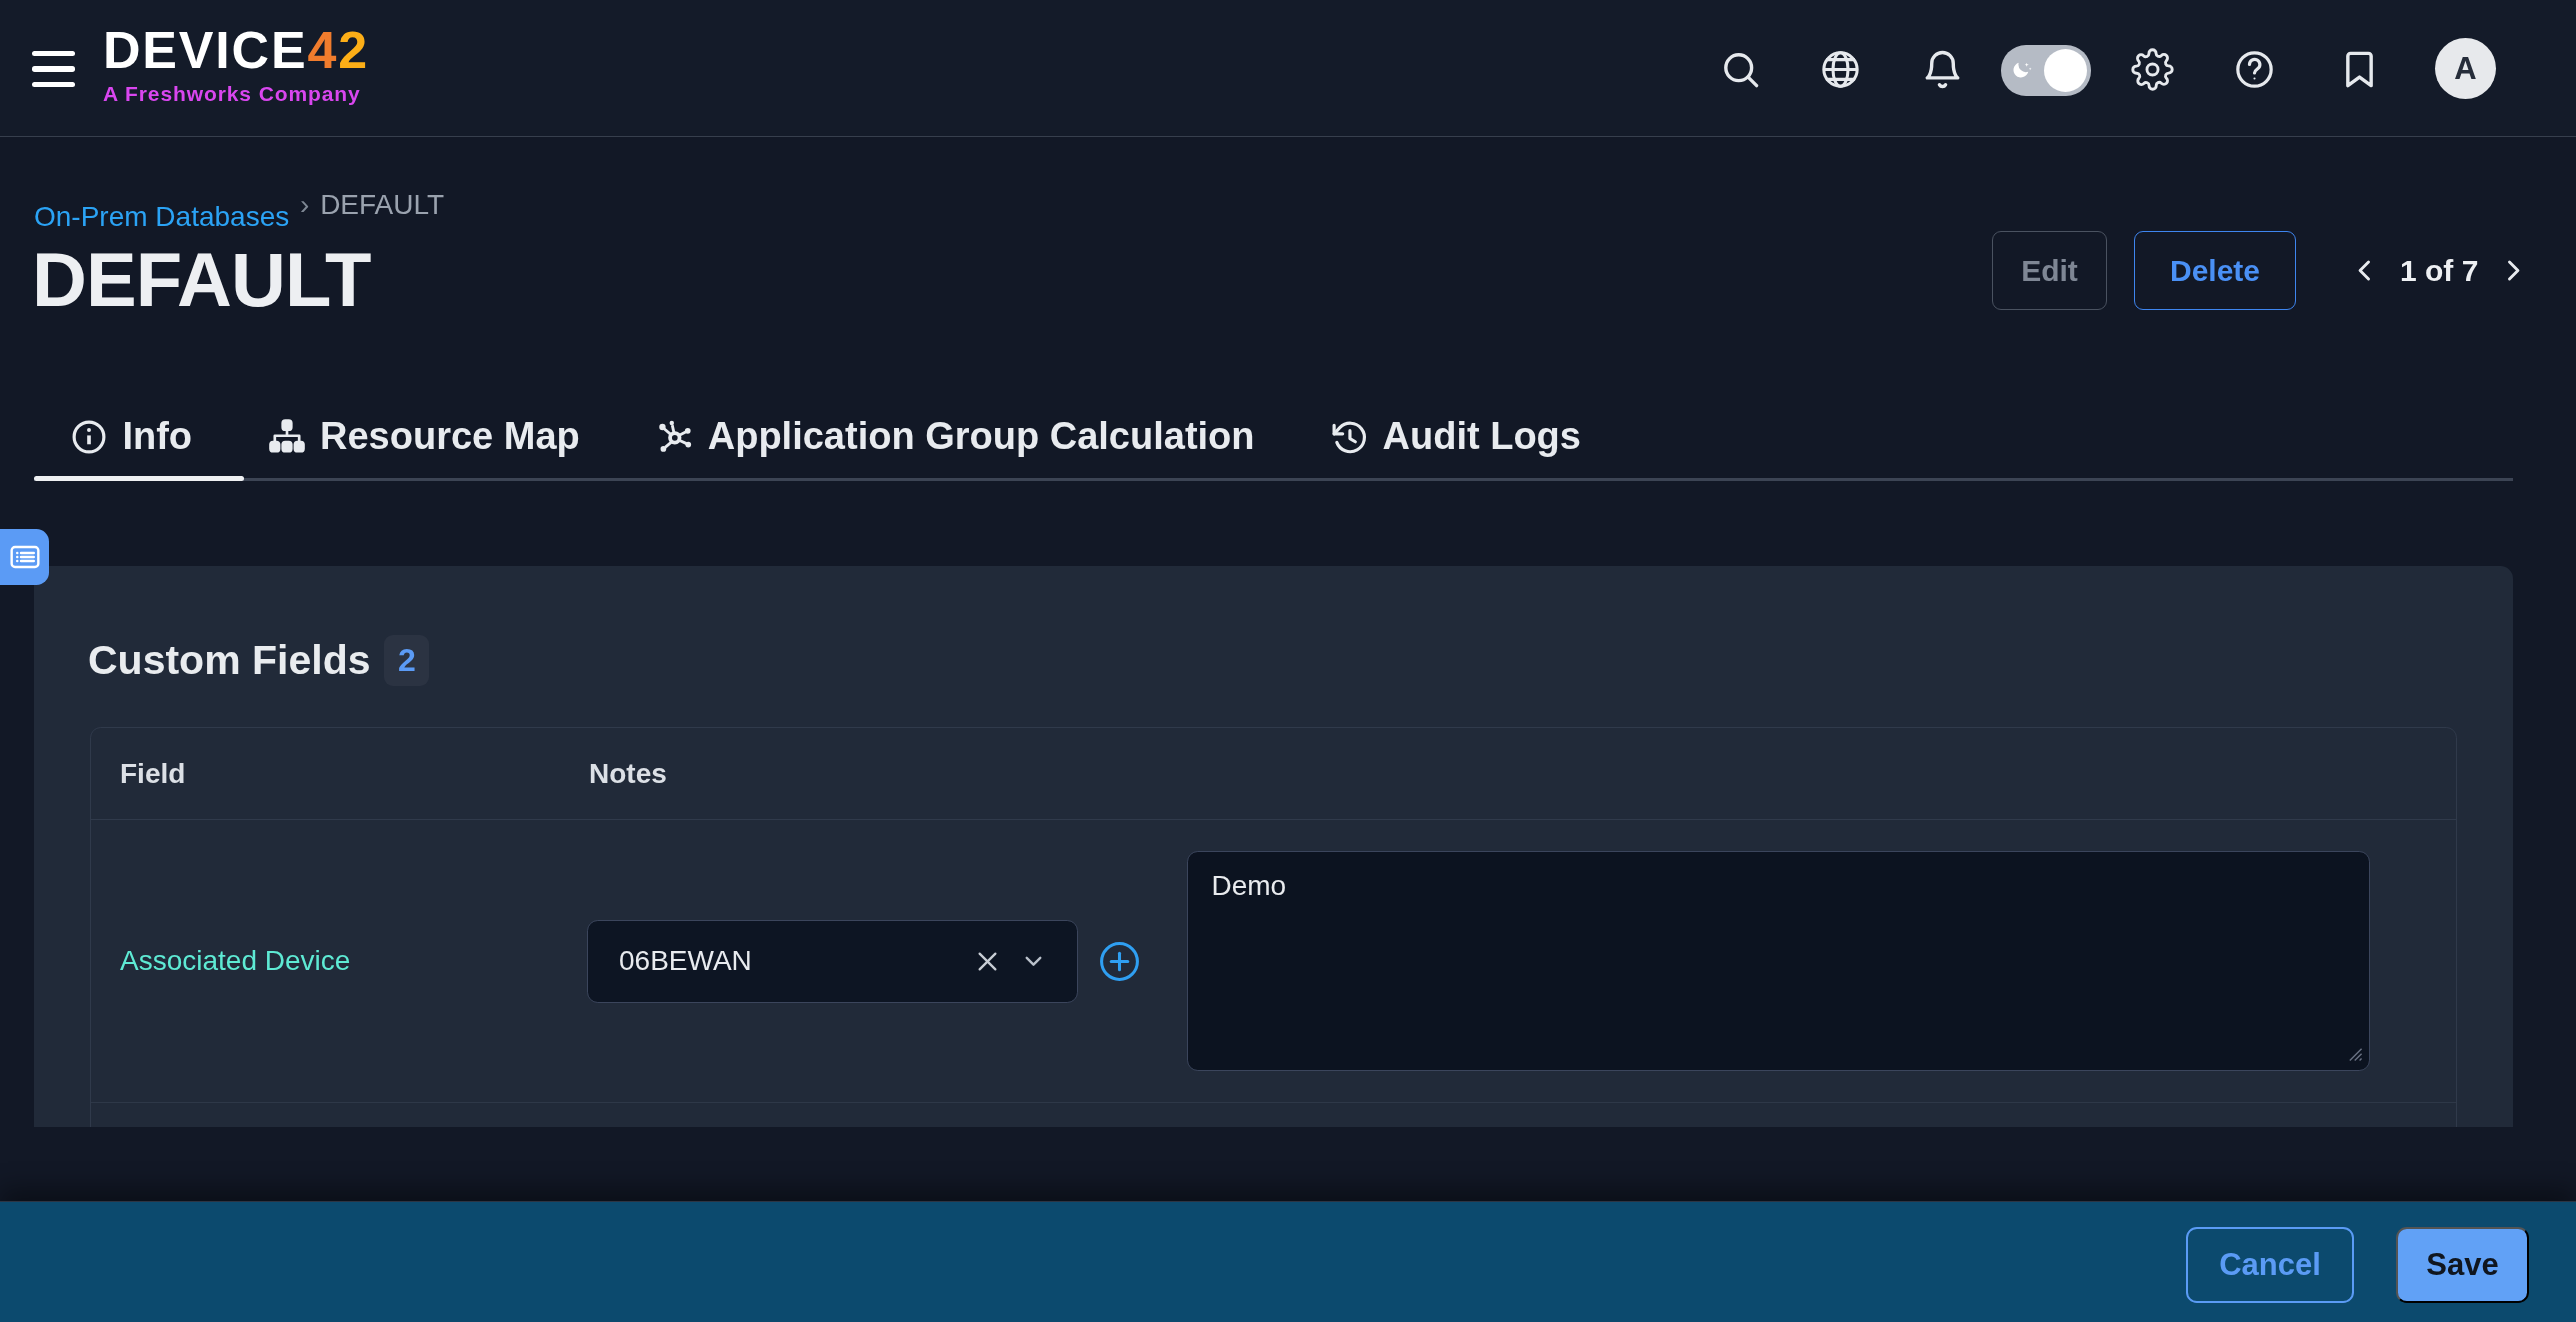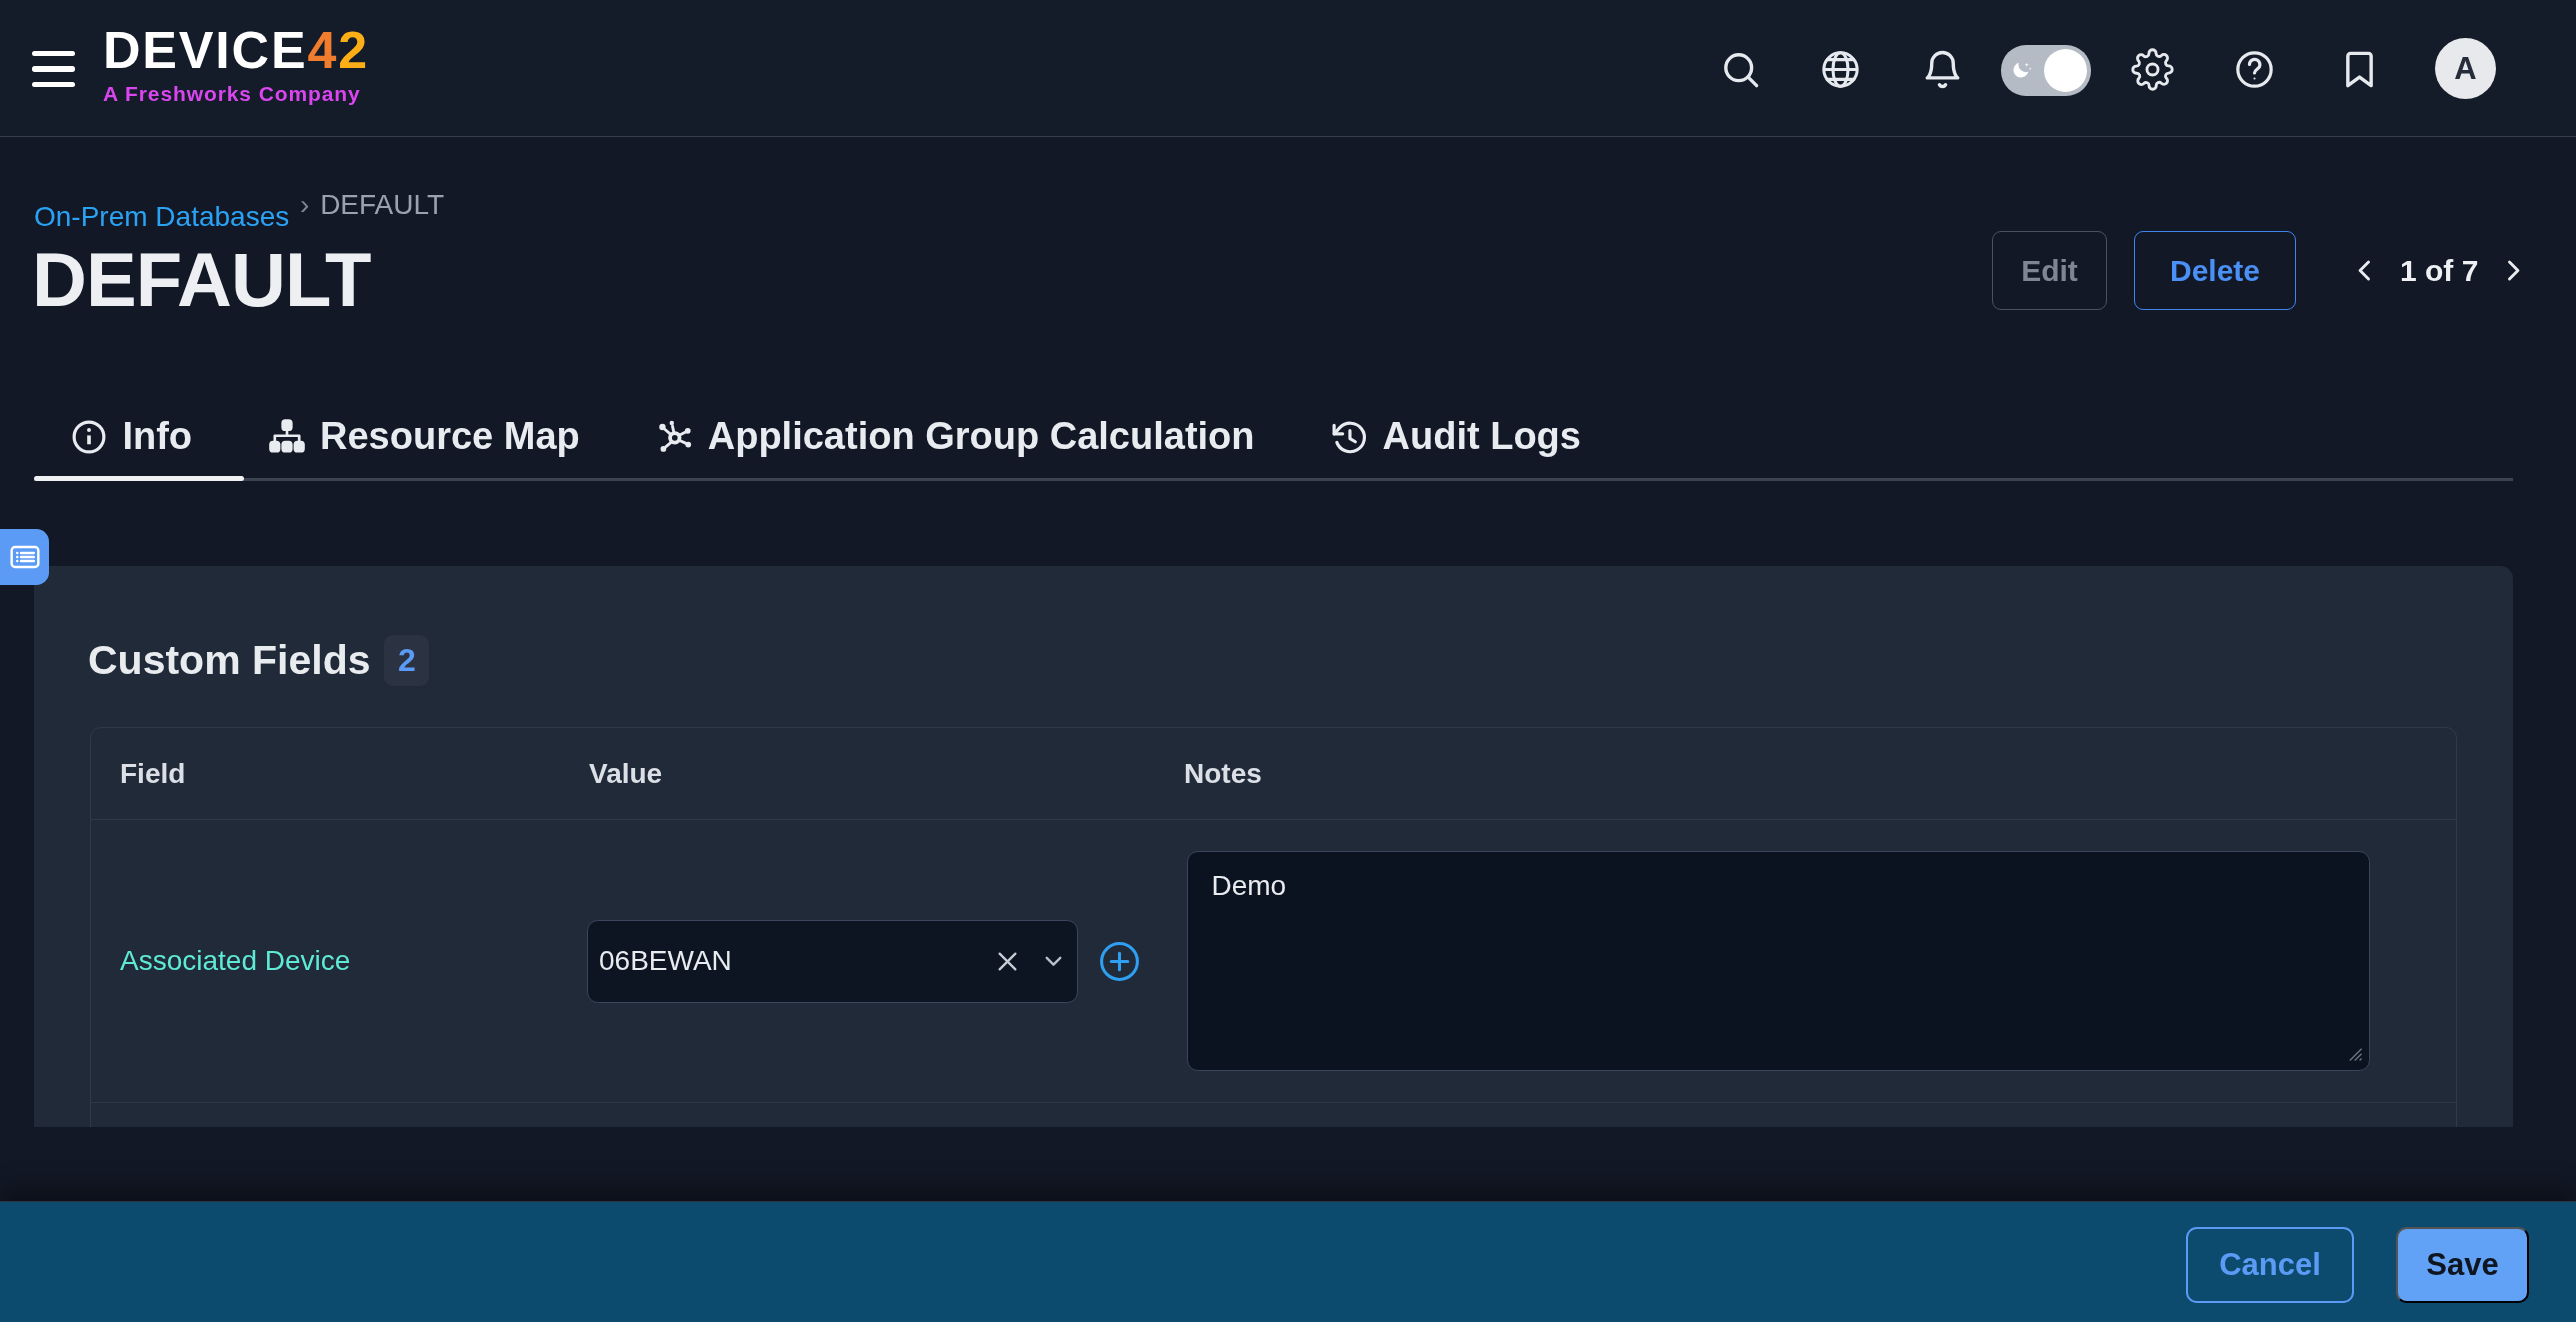--- a/index.html
+++ b/index.html
@@ -93,21 +93,21 @@
   .col2 { width:595px; flex:none; }
   .col3 { flex:1; }
 
   .cf-row { height:283px; display:flex; align-items:center; border-bottom:1.8px solid #2e3848; }
   .cf-row-partial { height:81px; }
   .field-label { font-size:28px; color:#5eead4; }
 
   .value-cell { display:flex; align-items:center; padding-left:0; }
   .select-box { margin-left:27px; width:491px; height:83px; border-radius:10.8px;
                 background:#0d1523; border:1.8px solid #3b455c; display:flex; align-items:center;
-                padding:0 11px; cursor:pointer; }
+                padding:0 31px; cursor:pointer; }
   .select-box .sel-text { flex:1; font-size:28px; color:#e8ebef; }
   .clear-x { width:27px; height:27px; color:#c9ced6; cursor:pointer; }
   .clear-x svg { width:27px; height:27px; }
   .chev-down { width:25px; height:25px; color:#b9c0ca; margin-left:20px; cursor:pointer; }
   .chev-down svg { width:25px; height:25px; }
   .plus-btn { margin-left:20px; width:43px; height:43px; color:#2f9ff2; cursor:pointer; }
   .plus-btn svg { width:43px; height:43px; }
 
   .ta-wrap { position:relative; margin-left:32px; width:1183px; height:220px; }
   .notes-ta { width:100%; height:100%; background:#0c1320; border:1.8px solid #3b455c;
@@ -295,21 +295,20 @@
 
 <div class="card">
   <div class="cf-head">
     <span class="cf-title">Custom Fields</span>
     <span class="cf-badge">2</span>
   </div>
 
   <div class="cf-table">
     <div class="cf-thead">
       <div class="cell col1">Field</div>
-      <div class="cell col2">Value</div>
       <div class="cell col3">Notes</div>
     </div>
 
     <div class="cf-row">
       <div class="cell col1">
         <span class="field-label">Associated Device</span>
       </div>
       <div class="cell col2 value-cell" style="padding-left:0;">
         <div class="select-box">
           <span class="sel-text">06BEWAN</span>

